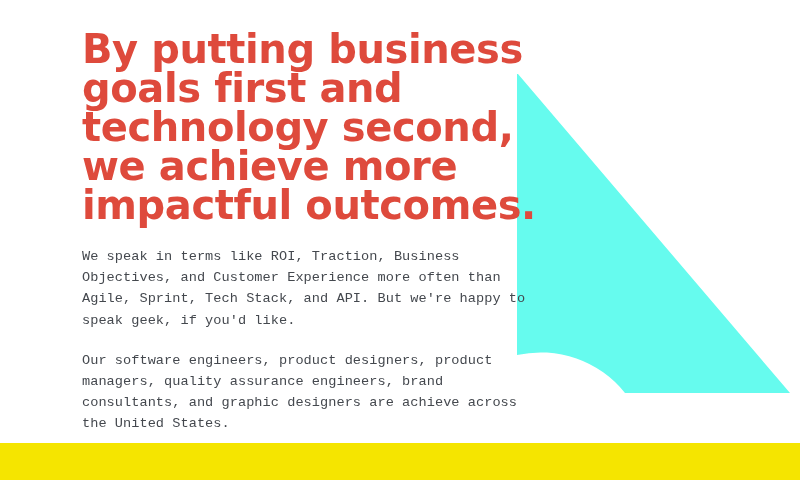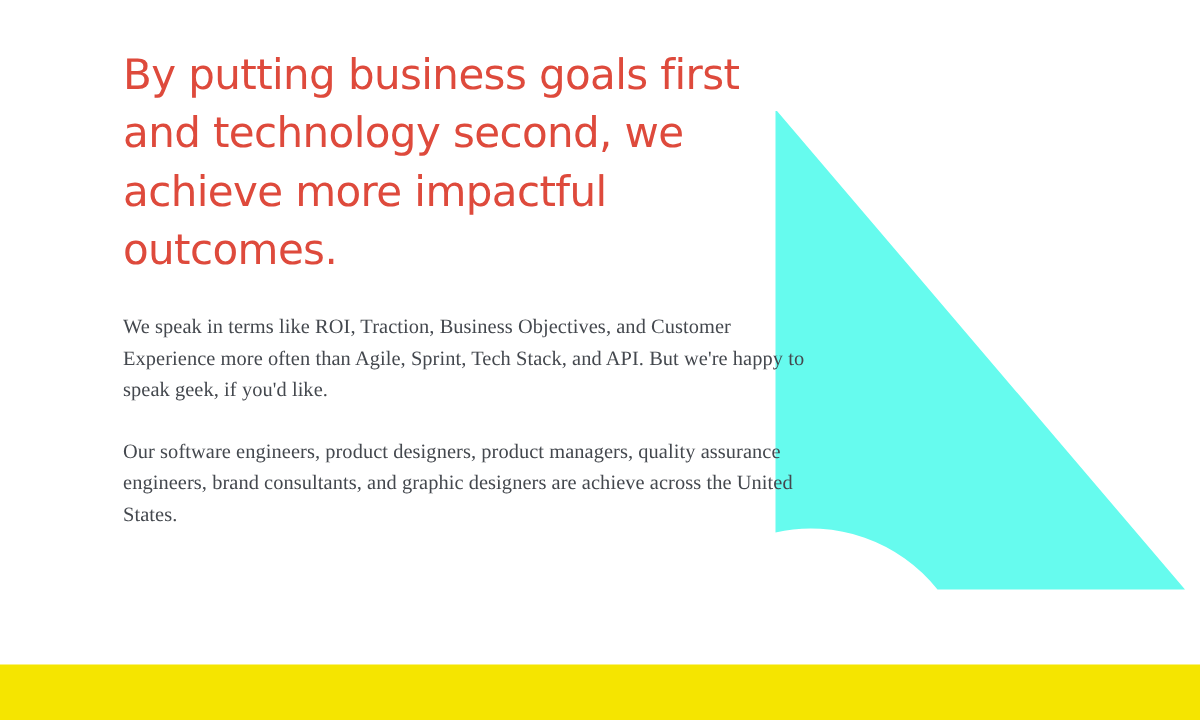--- a/index.html
+++ b/index.html
@@ -38,36 +38,36 @@
     left: 82px;
     top: 30px;
     width: 470px;
     z-index: 3;
   }
 
   #headline {
     margin: 0;
     color: #de4a3c;
     font-family: "DejaVu Sans", sans-serif;
-    font-size: 28px;
-    font-weight: normal;
+    font-size: 40px;
+    font-weight: bold;
     line-height: 39px;
     letter-spacing: -0.4px;
     width: 470px;
   }
 
   #body-copy {
     margin-top: 21px;
     width: 462px;
   }
 
   .paragraph {
     margin: 0 0 19px 0;
     color: #44484e;
-    font-family: Liberation Serif, serif;
+    font-family: Liberation Mono, monospace;
     font-size: 13.6px;
     line-height: 21.2px;
     letter-spacing: 0.05px;
   }
   .paragraph:last-child {
     margin-bottom: 0;
   }
 
   
   #bottom-band {

